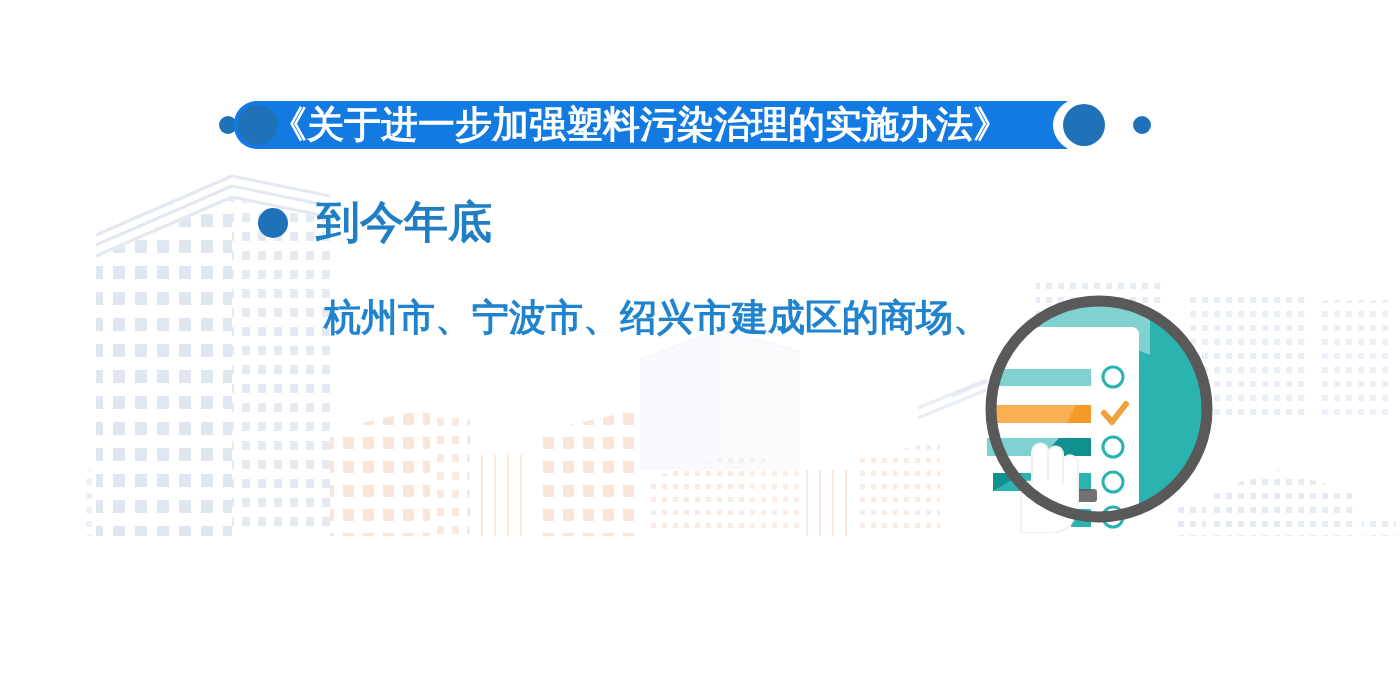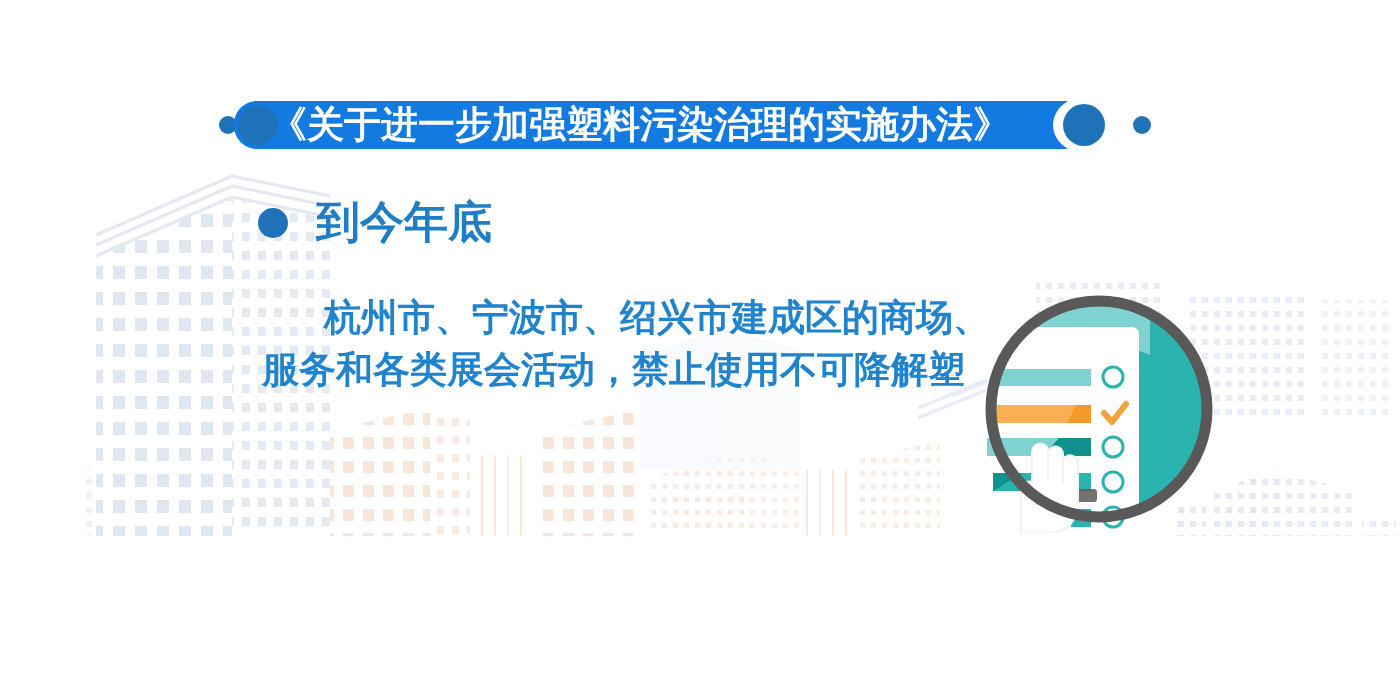--- a/index.html
+++ b/index.html
@@ -265,21 +265,20 @@
   </div>
   <div id="banner-title-text">《关于进一步加强塑料污染治理的实施办法》</div>
 
   <div id="subtitle-row">
     <div id="subtitle-bullet"></div>
     <div id="subtitle-text">到今年底</div>
   </div>
 
   <div id="body-paragraph">
     <div class="body-line indent">杭州市、宁波市、绍兴市建成区的商场、</div>
-    <div class="body-line">服务和各类展会活动，禁止使用不可降解塑</div>
   </div>
 
   <div id="illustration">
     <svg viewBox="0 0 248 248" width="248" height="248" aria-hidden="true">
       <defs>
         <clipPath id="clipCircle">
           <circle cx="124" cy="124" r="106"></circle>
         </clipPath>
         <clipPath id="clipCard">
           <rect x="12" y="42" width="152" height="206" rx="7"></rect>

